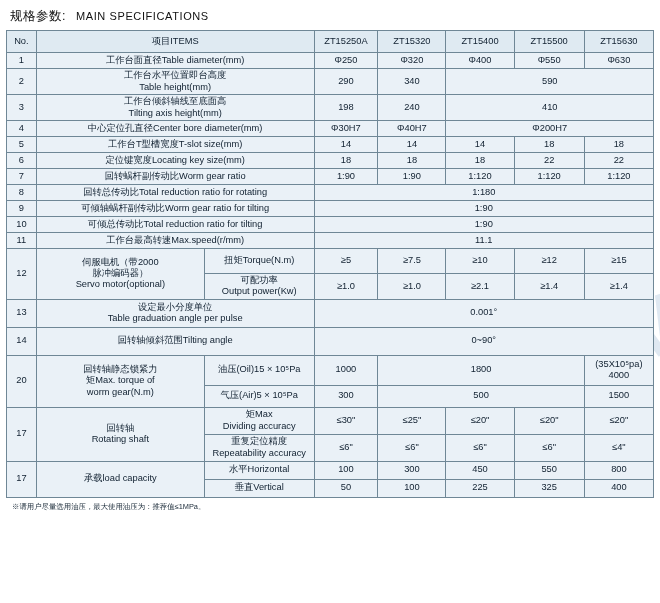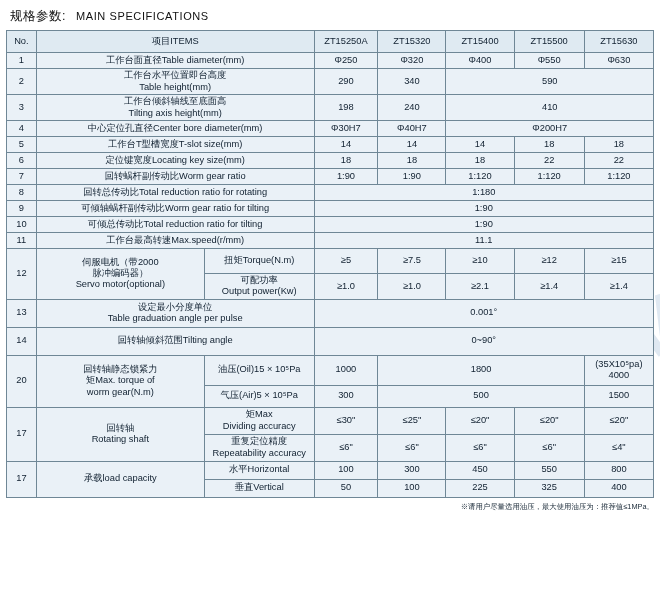--- a/index.html
+++ b/index.html
@@ -107,21 +107,20 @@
   .en { display: block; }
 
   tbody tr { height: 16px; }
 
   .footnote {
     margin-top: 3px;
     padding-left: 6px;
     font-size: 7.4px;
     color: #1a2a38;
     line-height: 1.55;
-    text-align: right;
   }
   .footnote div { white-space: nowrap; }
 </style>
 </head>
 <body>
 
 <div class="watermark">DAHUAN</div>
 <div class="watermark-sub">DH 数控</div>
 
 <div class="page">

